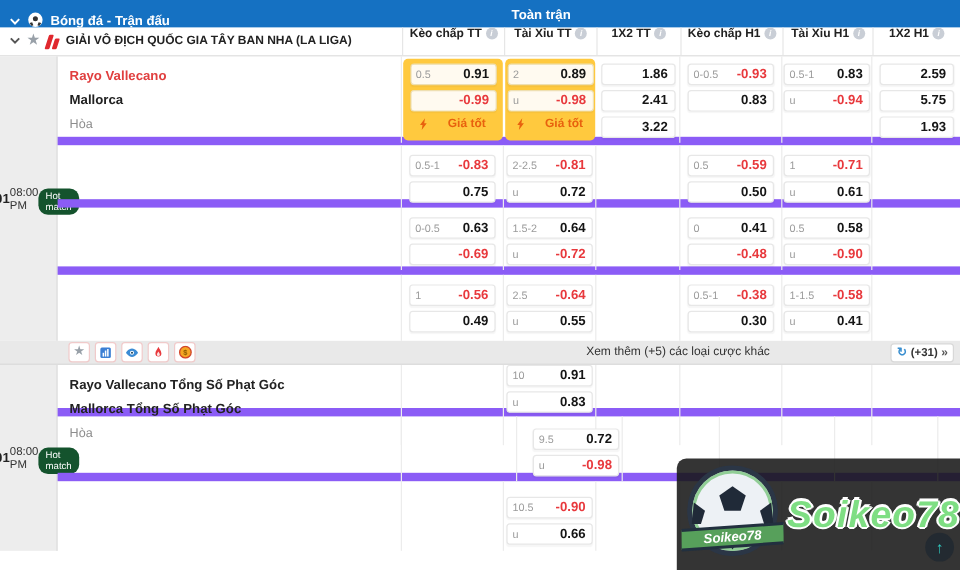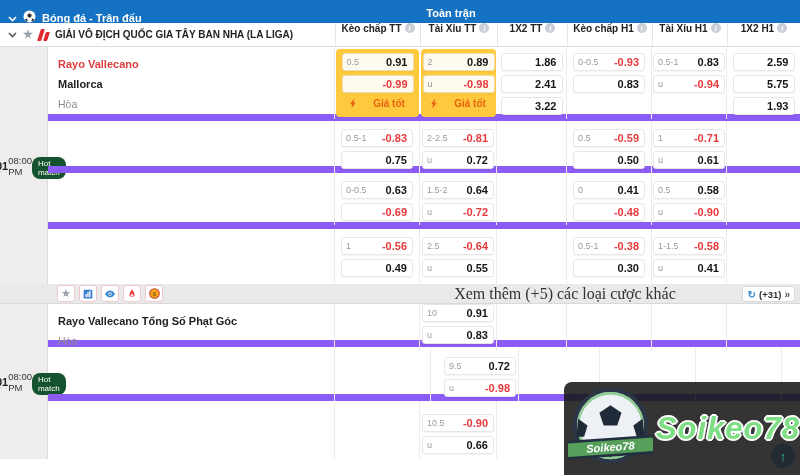--- a/index.html
+++ b/index.html
@@ -51,21 +51,21 @@
   .bx.n{width:62px;}
   .hl{margin:2px 1px;border-radius:4px;background:#ffc93e;border-right:none;padding-top:4px;position:relative;}
   .hl .bx{background:#fffaf0;border-color:#eedfb2;}
   .good{display:flex;justify-content:center;align-items:center;gap:16px;margin-top:5px;
         font-weight:bold;font-size:10px;color:#e8610e;}
   
   .strip{height:20px;background:#e9e9e9;border-bottom:1px solid #d9d9d9;position:relative;display:flex;
          align-items:center;padding-left:57px;gap:4px;box-sizing:border-box;}
   .ic{width:16px;height:15px;background:#fff;border:1px solid #f0caca;border-radius:3px;display:flex;
       align-items:center;justify-content:center;font-size:9px;cursor:pointer;}
-  .strip-text{position:absolute;left:565px;transform:translateX(-50%);font-size:16px;color:#333;cursor:pointer;white-space:nowrap;font-family:Liberation Serif, serif;}
+  .strip-text{position:absolute;left:565px;transform:translateX(-50%);font-size:10px;color:#333;cursor:pointer;white-space:nowrap;}
   .pill{position:absolute;right:5px;top:2px;background:#fff;border:1px solid #d8d8d8;border-radius:3px;height:14px;
         display:flex;align-items:center;gap:3px;padding:0 5px;font-size:9.5px;font-weight:bold;color:#333;cursor:pointer;}
   .refresh{color:#3a8fd0;font-size:10px;font-weight:bold;}
   .chev2{color:#555;font-size:10px;letter-spacing:-1px;}
   
   .wm{position:absolute;right:0;bottom:0;width:236px;height:93px;background:rgba(22,22,22,.87);
       border-radius:8px 0 0 0;display:flex;align-items:center;padding-left:4px;box-sizing:border-box;z-index:5;pointer-events:none;}
   .wm-text{font-size:31px;font-weight:bold;font-style:italic;color:#7ede83;letter-spacing:1px;margin-left:3px;
            text-shadow:-2px 0 #fff,2px 0 #fff,0 -2px #fff,0 2px #fff,-1px -1px #fff,1px 1px #fff,-1px 1px #fff,1px -1px #fff;}
   .totop{position:absolute;right:5px;bottom:7px;width:24px;height:24px;border-radius:50%;background:#232a31;
@@ -392,20 +392,21 @@
 <div class="match">
   <div class="datecol">
     <span class="d-date">11/01</span>
     <span class="d-time">08:00 PM</span>
     <span class="badge">Hot match</span>
   </div>
   <div class="rows">
     <div class="row rh5">
       <div class="c teams">
         <div class="t-dark">Rayo Vallecano Tổng Số Phạt Góc</div>
+        <div class="t-dark">Mallorca Tổng Số Phạt Góc</div>
         <div class="t-draw">Hòa</div>
       </div>
       <div class="c"></div>
       <div class="c pt12">
         <div class="bx">
             <span class="h">10</span>
             <span class="v">0.91</span>
           </div>
         <div class="bx">
             <span class="h">u</span>

